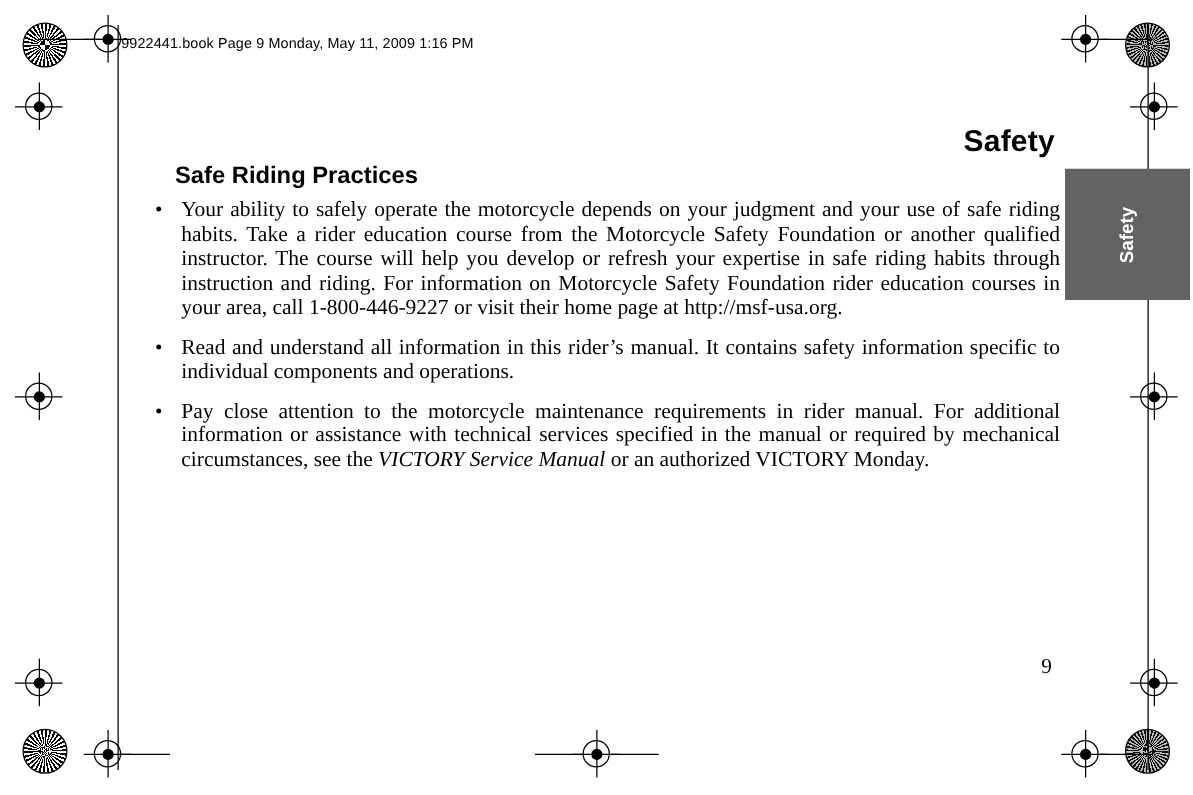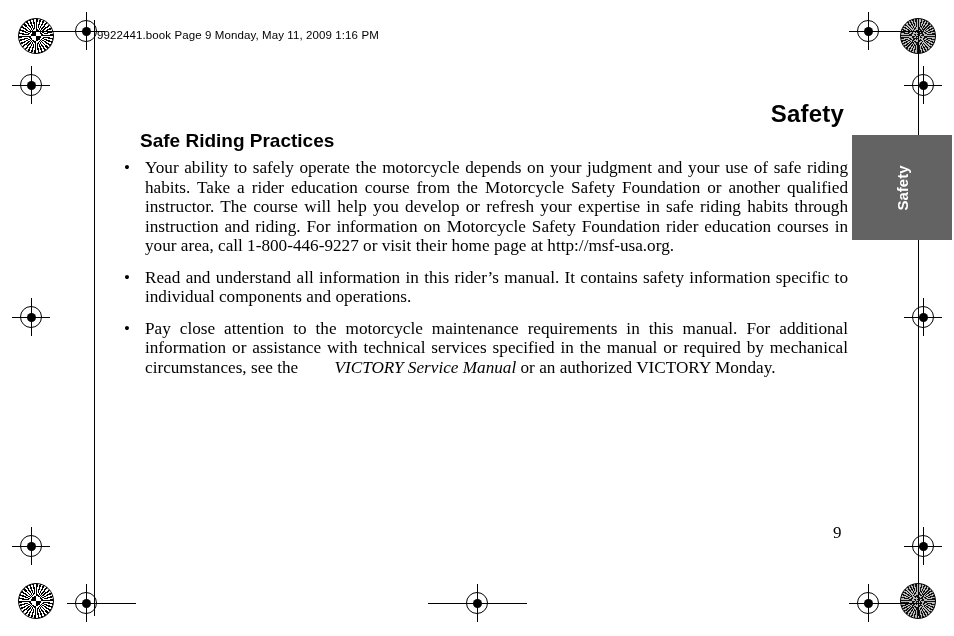--- a/index.html
+++ b/index.html
@@ -150,21 +150,20 @@
     width: 21px;
     font-size: 17px;
     line-height: 19.5px;
   }
   .bullet-item .txt {
     flex: 1 1 auto;
     text-align: justify;
   }
   .bullet-item .txt i {
     font-style: italic;
-    margin-left: 32px;
   }
 
   .page-number {
     position: absolute;
     left: 833px;
     top: 523px;
     font-size: 17px;
     color: #000;
   }
 </style>
@@ -233,17 +232,17 @@
     <div class="bullet-item">
       <span class="dot">•</span>
       <span class="txt"><span>Your ability to safely operate the motorcycle depends on your judgment and your use of safe riding habits. Take a rider education course from the Motorcycle Safety Foundation or another qualified instructor. The course will help you develop or refresh your expertise in safe riding habits through instruction and riding. For information on Motorcycle Safety Foundation rider education courses in your area, call 1-800-446-9227 or visit their home page at http://msf-usa.org.</span></span>
     </div>
     <div class="bullet-item">
       <span class="dot">•</span>
       <span class="txt"><span>Read and understand all information in this rider’s manual. It contains safety information specific to individual components and operations.</span></span>
     </div>
     <div class="bullet-item">
       <span class="dot">•</span>
-      <span class="txt"><span>Pay close attention to the motorcycle maintenance requirements in this manual. For additional information or assistance with technical services specified in the manual or required by mechanical circumstances, see the </span><i>VICTORY Service Manual</i><span> or an authorized VICTORY Monday.</span></span>
+      <span class="txt"><span>Pay close attention to the motorcycle maintenance requirements in rider manual. For additional information or assistance with technical services specified in the manual or required by mechanical circumstances, see the </span><i>VICTORY Service Manual</i><span> or an authorized VICTORY Monday.</span></span>
     </div>
   </div>
 
 <div class="page-number">9</div>
 
 </body></html>

